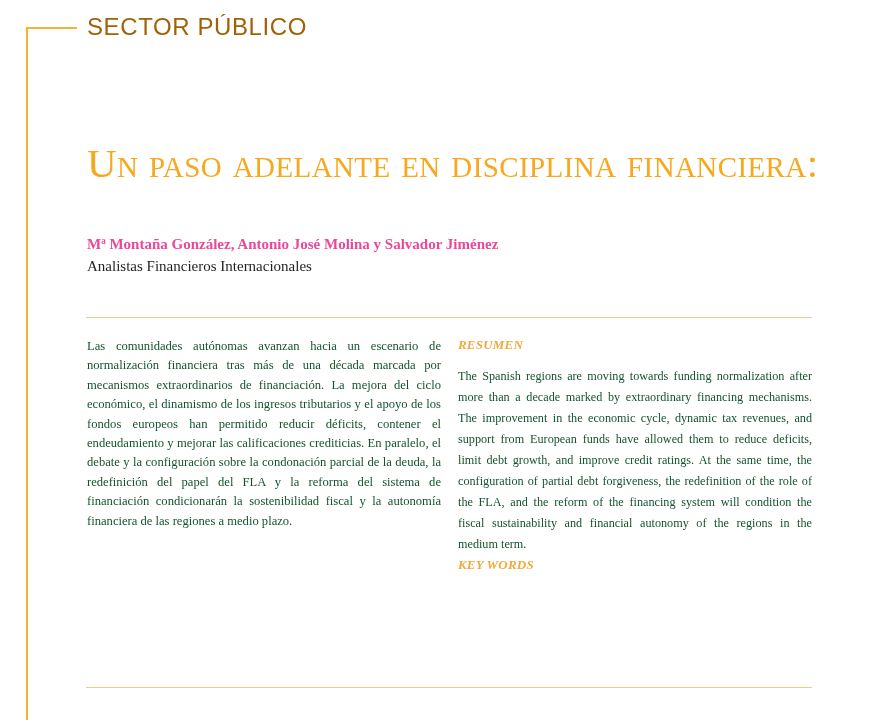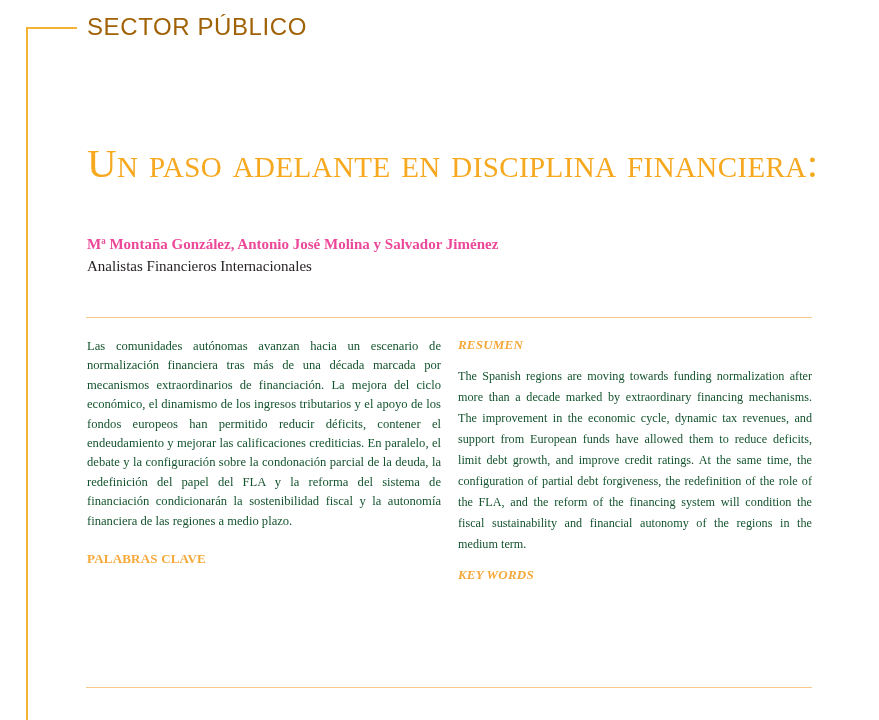--- a/index.html
+++ b/index.html
@@ -97,21 +97,21 @@
     .heading.it { font-style: italic; }
     .para {
       font-size: 12.6px;
       line-height: 19.4px;
       text-align: justify;
       margin: 0;
       color: #14532d;
     }
     .para.it { font-size: 12.2px; line-height: 21px; }
     .block2-left { margin-top: 20px; }
-    .block2-right { margin-top: 12px; }
+    .block2-right { margin-top: 2px; }
   </style>
 </head>
 <body>
 
 <div class="frame-h"></div>
 <div class="frame-v"></div>
 
 <div class="section-label">SECTOR PÚBLICO</div>
 
 <h1 class="title">
@@ -121,21 +121,20 @@
 <div class="authors">Mª Montaña González, Antonio José Molina y Salvador Jiménez</div>
 <div class="affiliation">Analistas Financieros Internacionales</div>
 
 <div class="rule top"></div>
 
 <div class="col left">
   <section>
     <p class="para">Las comunidades autónomas avanzan hacia un escenario de normalización financiera tras más de una década marcada por mecanismos extraordinarios de financiación. La mejora del ciclo económico, el dinamismo de los ingresos tributarios y el apoyo de los fondos europeos han permitido reducir déficits, contener el endeudamiento y mejorar las calificaciones crediticias. En paralelo, el debate y la configuración sobre la condonación parcial de la deuda, la redefinición del papel del FLA y la reforma del sistema de financiación condicionarán la sostenibilidad fiscal y la autonomía financiera de las regiones a medio plazo.</p>
   </section>
   <section class="block2-left">
-    <h2 class="heading">PALABRAS CLAVE</h2>
   </section>
 </div>
 
 <div class="col right">
   <section>
     <h2 class="heading it">RESUMEN</h2>
     <p class="para it">The Spanish regions are moving towards funding normalization after more than a decade marked by extraordinary financing mechanisms. The improvement in the economic cycle, dynamic tax revenues, and support from European funds have allowed them to reduce deficits, limit debt growth, and improve credit ratings. At the same time, the configuration of partial debt forgiveness, the redefinition of the role of the FLA, and the reform of the financing system will condition the fiscal sustainability and financial autonomy of the regions in the medium term.</p>
   </section>
   <section class="block2-right">
     <h2 class="heading it">KEY WORDS</h2>

